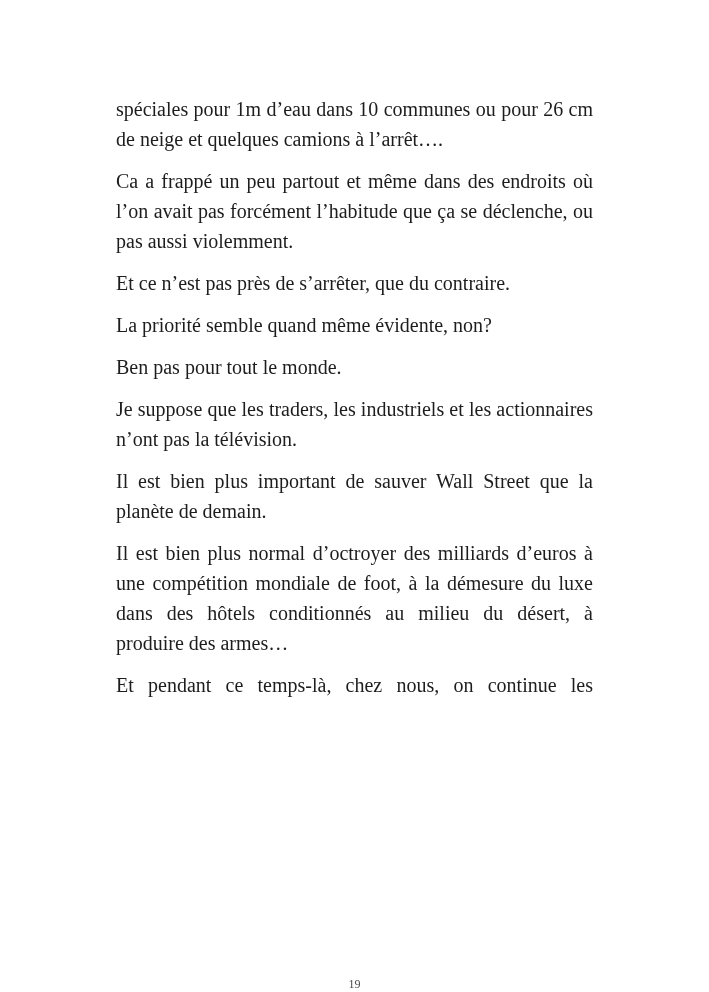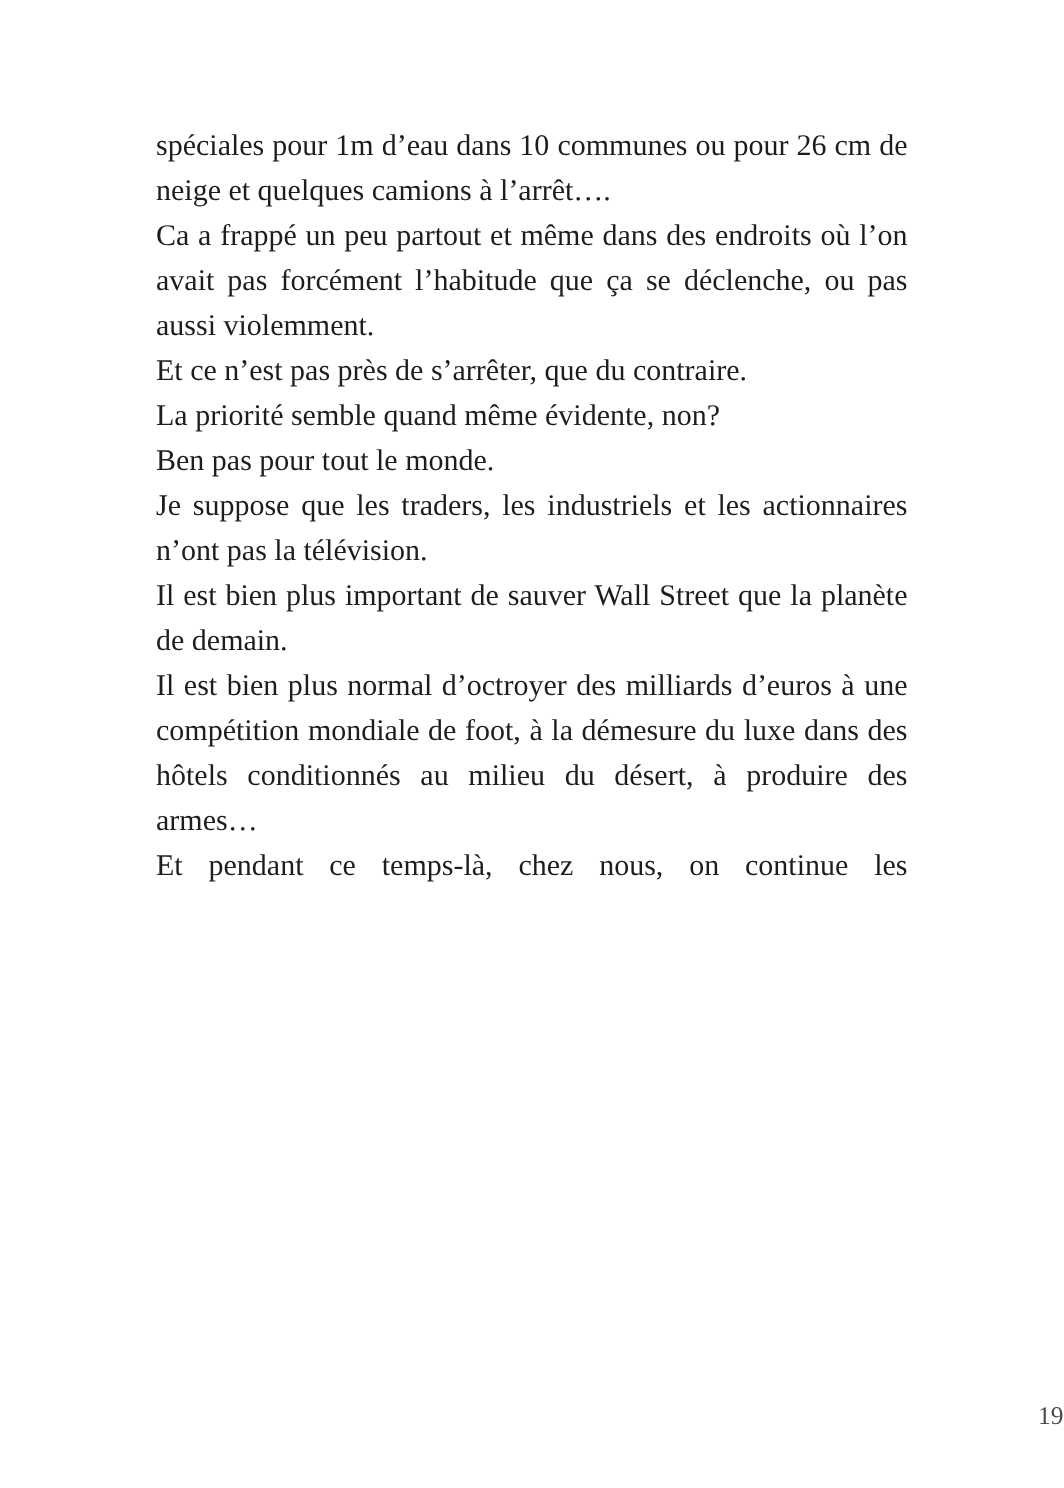--- a/index.html
+++ b/index.html
@@ -23,34 +23,34 @@
   .text-block {
     position: absolute;
     left: 104px;
     top: 82px;
     width: 501px;
     font-size: 20px;
     line-height: 30px;
     text-align: justify;
   }
   .text-block p {
-    margin: 0;
+    margin: 12px;
     padding: 0;
   }
   .text-block p.justify-last {
     text-align-last: justify;
     font-family: Liberation Serif, serif;
   }
   .page-number {
     position: absolute;
     left: 0;
     right: 0;
-    top: 937px;
-    text-align: right;
-    font-size: 17px;
+    top: 977px;
+    text-align: center;
+    font-size: 12px;
     line-height: 14px;
     color: #4a4a4a;
   }
 </style>
 </head>
 <body>
 
 <div class="page">
   <div class="text-block">
       <p>spéciales pour 1m d’eau dans 10 communes ou pour 26 cm de neige et quelques camions à l’arrêt….</p>

